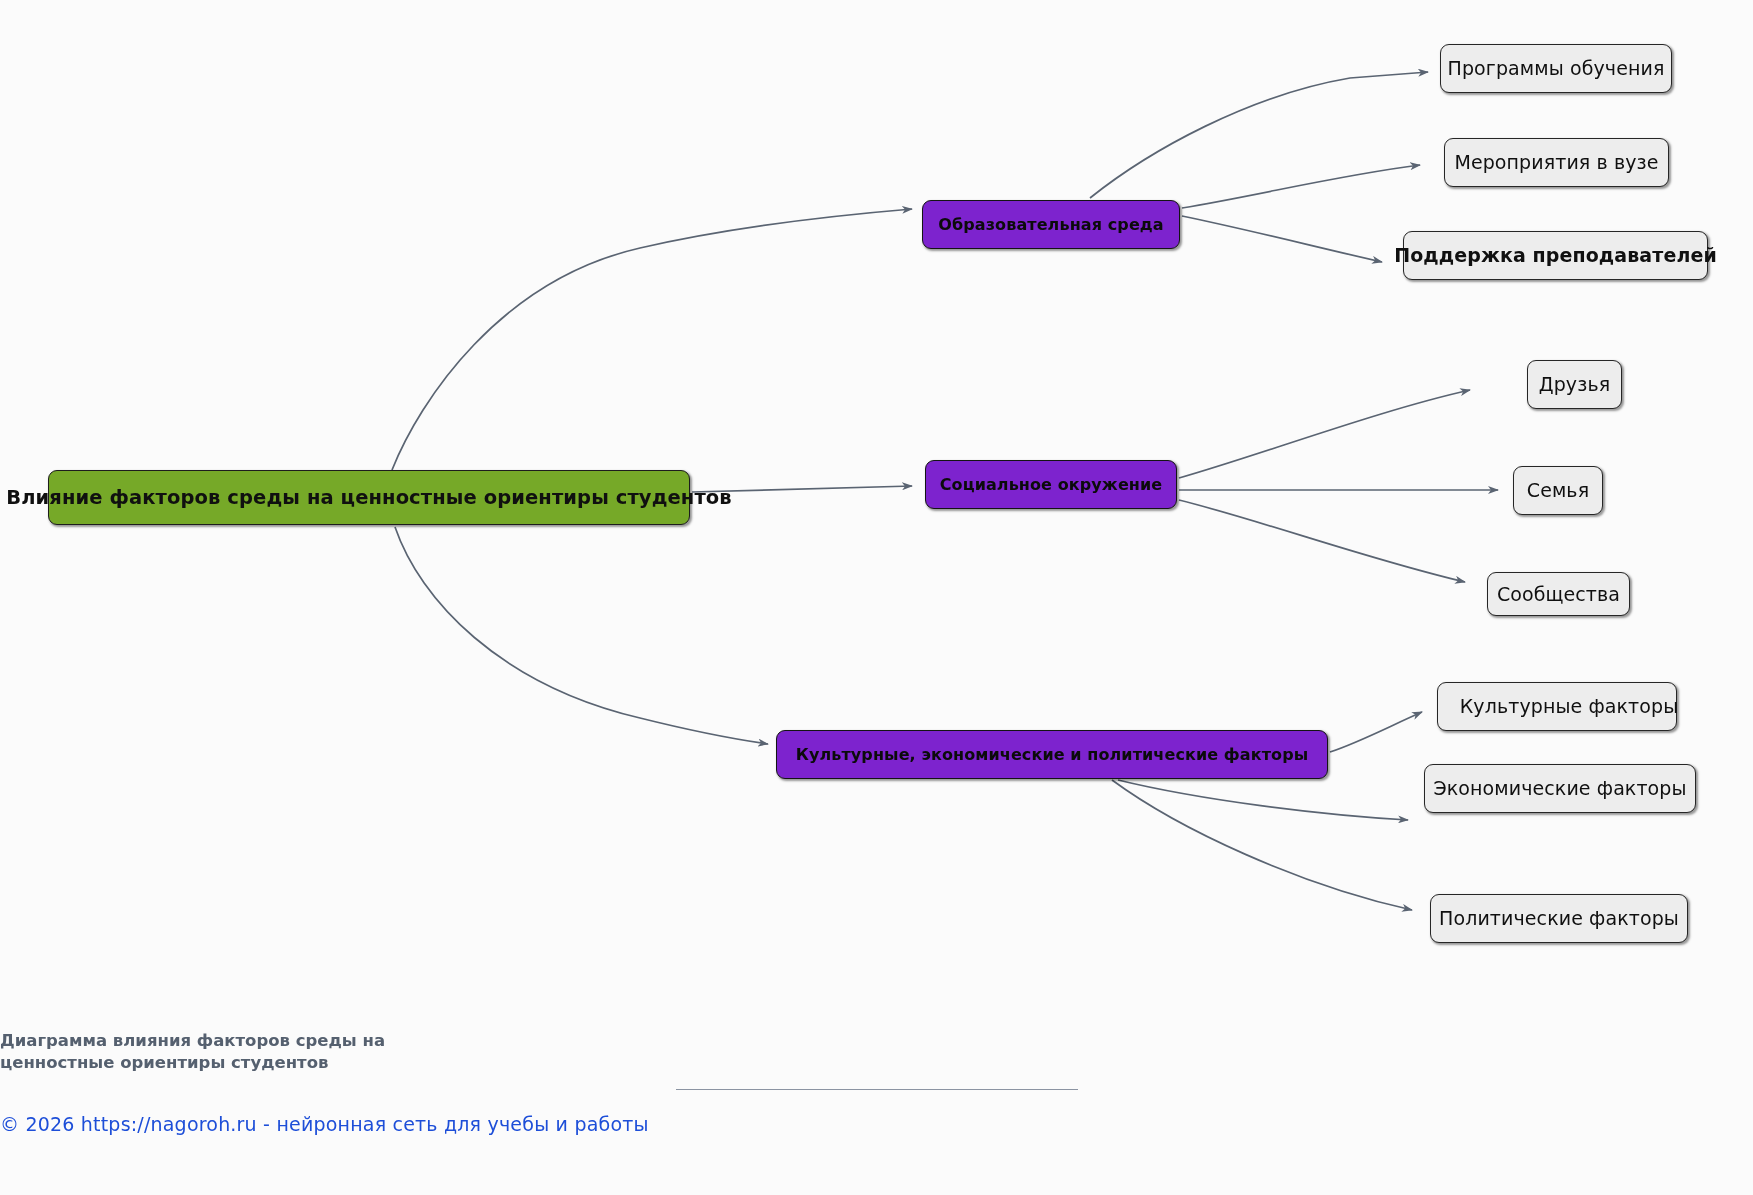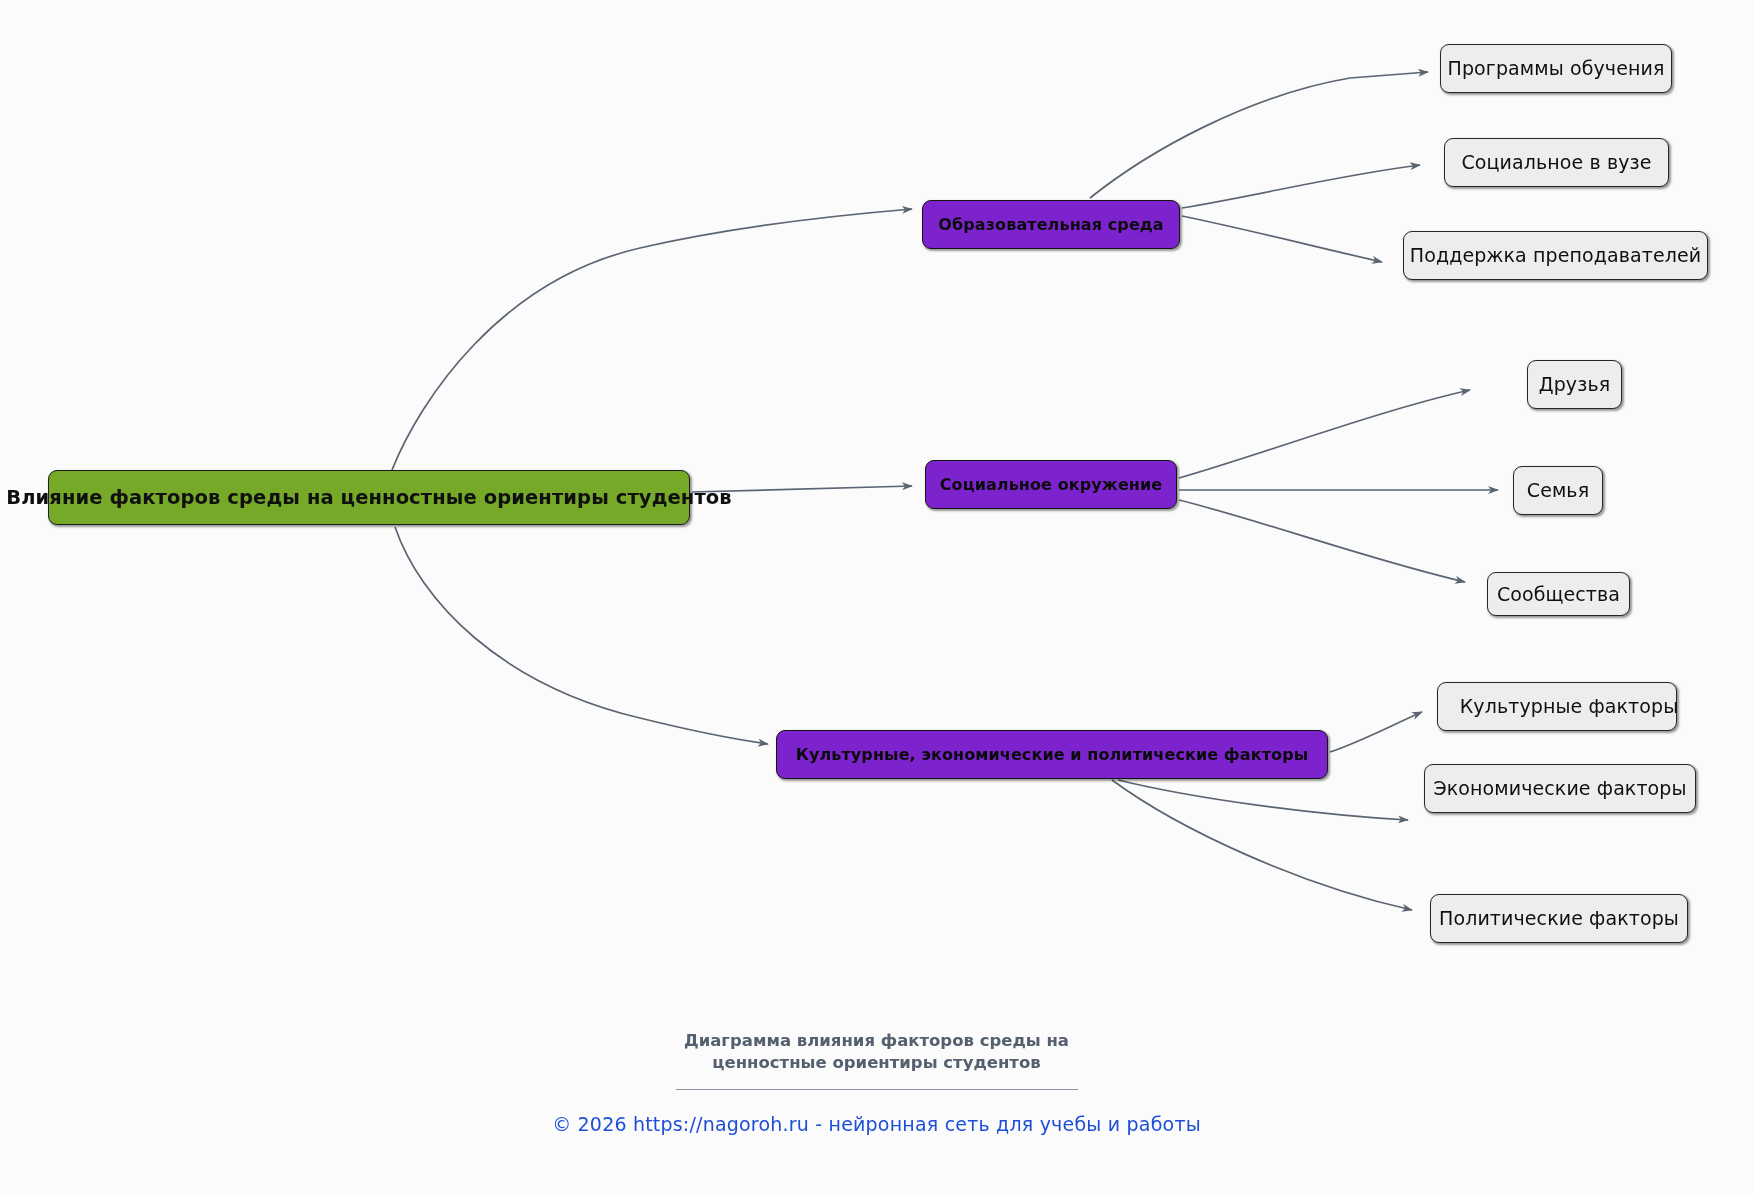--- a/index.html
+++ b/index.html
@@ -55,21 +55,20 @@
   .node-leaf {
     background: #ededed;
     border-color: #262626;
     border-width: 1.6px;
     font-weight: normal;
   }
   .footer {
     position: absolute;
     left: 0;
     width: 1753px;
-    text-align: center;
     color: #55606f;
   }
   .footer-caption {
     top: 1030px;
     font-size: 16.5px;
     font-weight: bold;
     line-height: 1.35;
     color: #55606f;
   }
   .footer-rule {
@@ -118,23 +117,23 @@
       <div class="node node-root" style="left: 48px; top: 470px; width: 642px; height: 55px; background: rgb(118, 169, 40);">
         <span>Влияние факторов среды на ценностные ориентиры студентов</span>
       </div>
       <div class="node node-branch" style="left: 922px; top: 200px; width: 258px; height: 49px; background: rgb(125, 35, 206);">
         <span>Образовательная среда</span>
       </div>
       <div class="node node-leaf" style="left: 1440px; top: 44px; width: 232px; height: 49px;">
         <span>Программы обучения</span>
       </div>
       <div class="node node-leaf" style="left: 1444px; top: 138px; width: 225px; height: 49px;">
-        <span>Социальное в вузе</span>
+        <span>Мероприятия в вузе</span>
       </div>
-      <div class="node node-leaf" style="left: 1403px; top: 231px; width: 305px; height: 49px;">
+      <div class="node node-leaf" style="left: 1403px; top: 231px; width: 305px; height: 49px; font-weight: bold;">
         <span>Поддержка преподавателей</span>
       </div>
       <div class="node node-branch" style="left: 925px; top: 460px; width: 252px; height: 49px; background: rgb(125, 35, 206);">
         <span>Социальное окружение</span>
       </div>
       <div class="node node-leaf" style="left: 1511px; top: 360px; width: 95px; height: 49px; margin-left: 16px;">
         <span>Друзья</span>
       </div>
       <div class="node node-leaf" style="left: 1513px; top: 466px; width: 90px; height: 49px;">
         <span>Семья</span>

